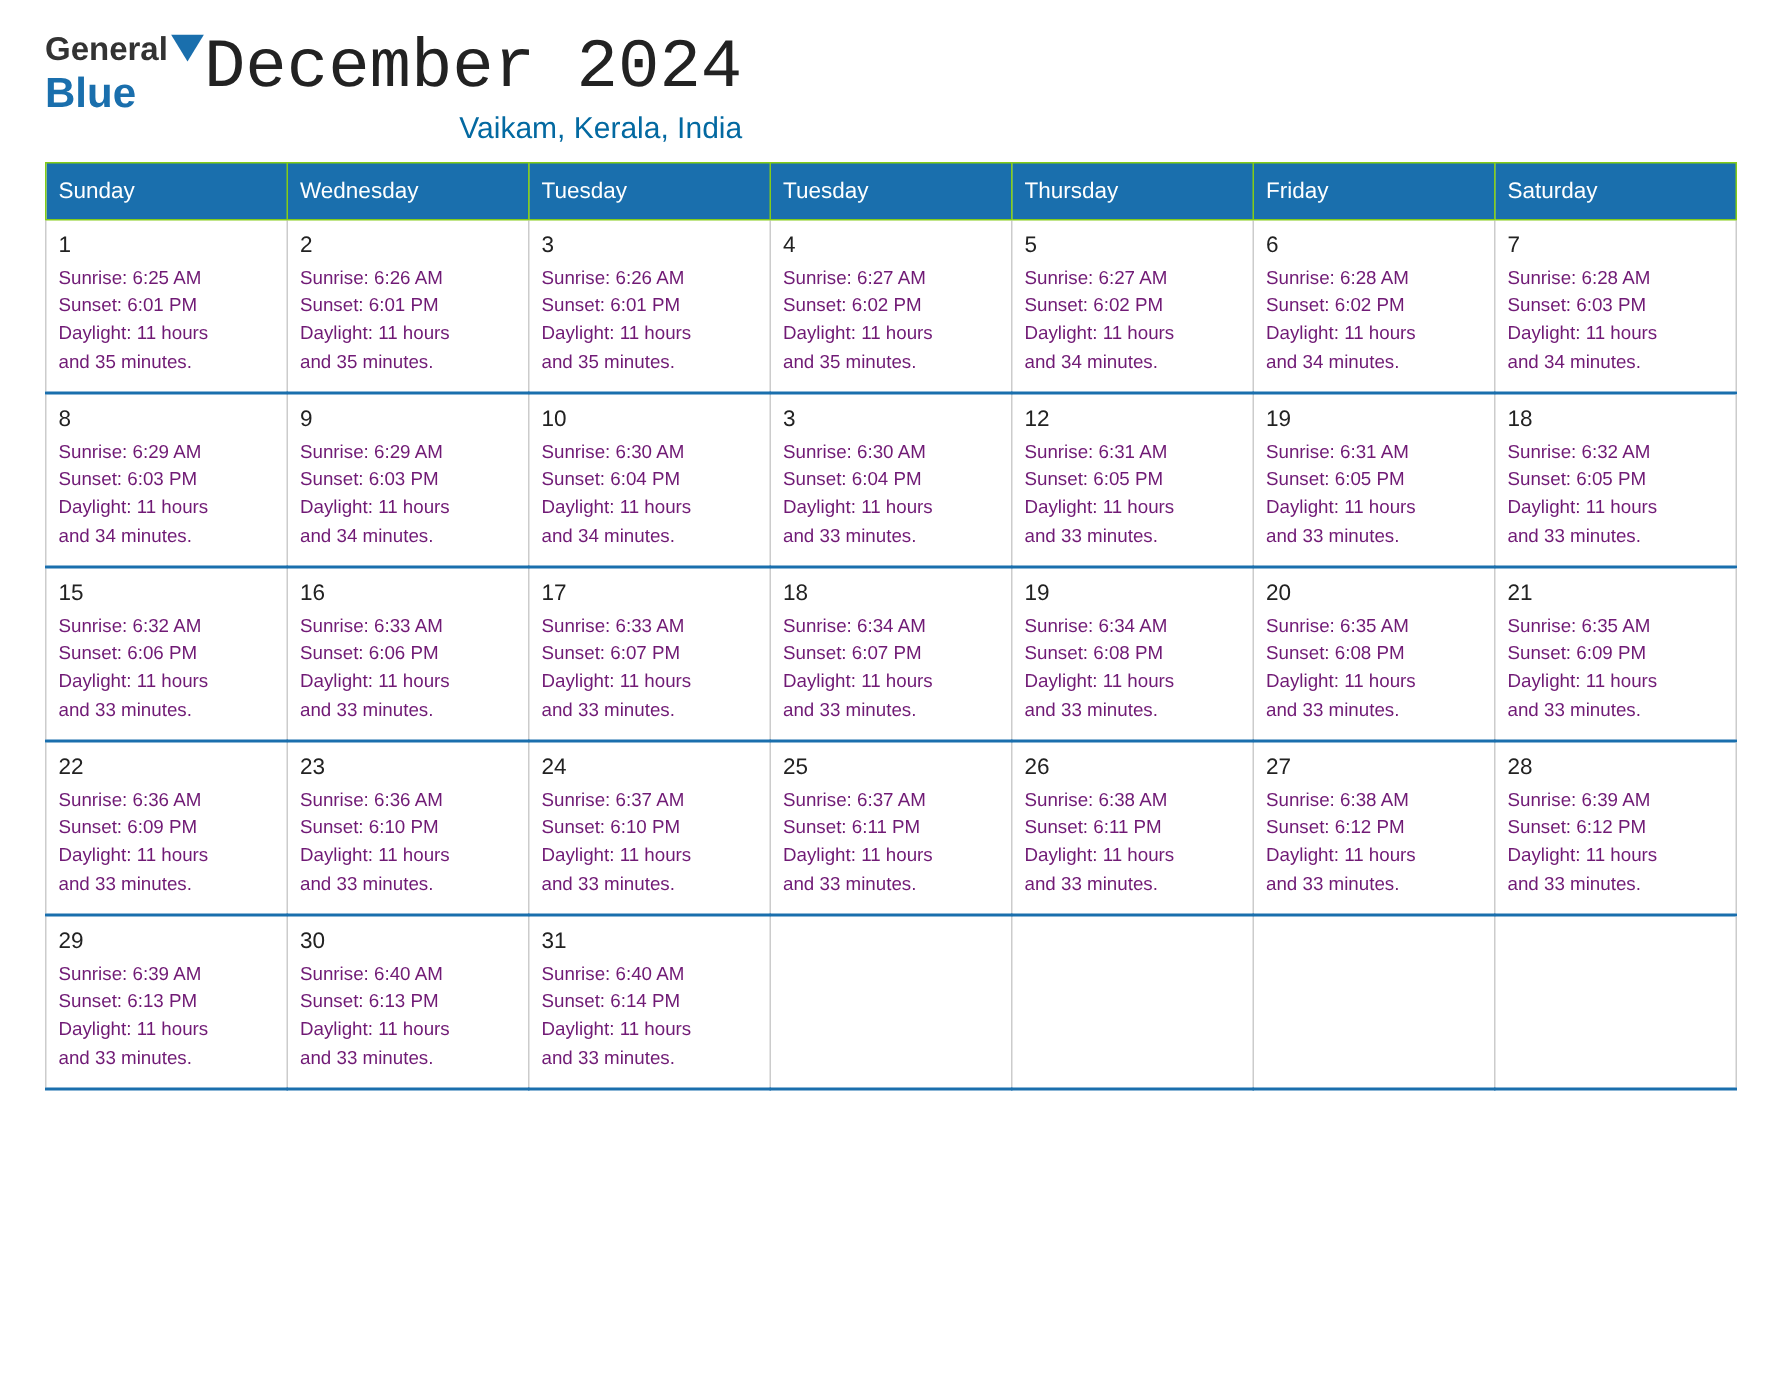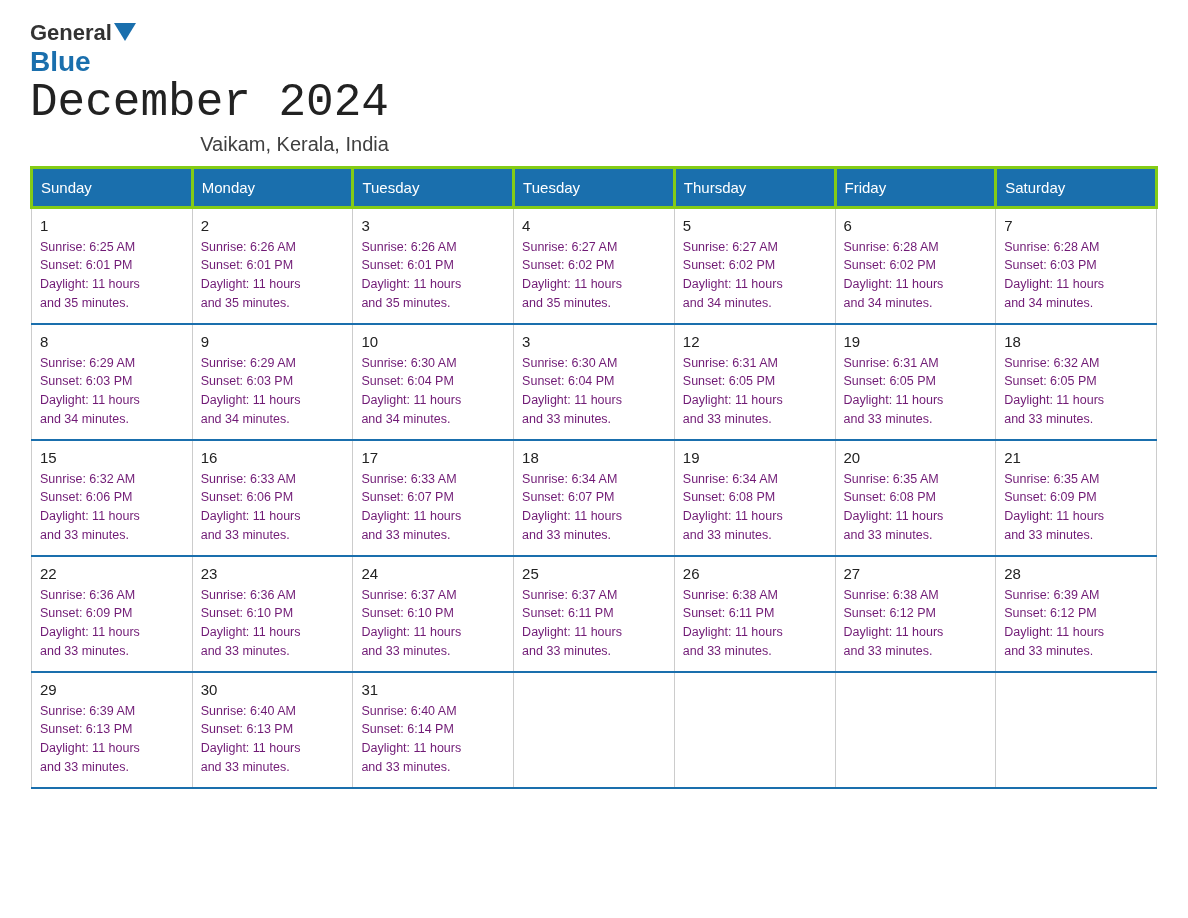--- a/index.html
+++ b/index.html
@@ -8,21 +8,20 @@
       background: #fff;
       padding: 20px 30px;
       width: 1188px;
       min-height: 918px;
     }
     .header {
       display: flex;
       justify-content: flex-start;
       align-items: flex-start;
       margin-bottom: 10px;
-      flex-direction: column;
     }
     .logo-text-general {
       font-size: 22px;
       font-weight: bold;
       color: #333;
     }
     .logo-text-blue {
       font-size: 28px;
       font-weight: bold;
       color: #1a6fad;
@@ -40,36 +39,36 @@
     }
     .month-title {
       font-size: 46px;
       font-weight: normal;
       color: #222;
       line-height: 1.1;
       font-family: Liberation Mono, monospace;
     }
     .location-title {
       font-size: 20px;
-      color: #404040;
+      color: #0369a1;
       margin-top: 4px;
     }
     table {
       width: 100%;
       border-collapse: collapse;
       margin-top: 10px;
     }
     thead th {
       background-color: #1a6fad;
       color: #fff;
       padding: 10px 8px;
       font-size: 15px;
       font-weight: normal;
       text-align: left;
-      border: 3px solid #84cc16;
+      border: 1px solid #84cc16;
     }
     tbody td {
       vertical-align: top;
       padding: 8px 8px 10px 8px;
       font-size: 12.5px;
       color: #333;
       border: 1px solid #ccc;
       width: calc(100% / 7);
       min-height: 100px;
     }
@@ -110,21 +109,21 @@
     <div class="month-title">December 2024</div>
     <div class="location-title">Vaikam, Kerala, India</div>
   </div>
 </div>
 
 <table>
   <thead>
     <tr>
 
     <th>Sunday</th>
-        <th>Monday</th>
+        <th>Wednesday</th>
         <th>Tuesday</th>
         <th>Tuesday</th>
         <th>Thursday</th>
         <th>Friday</th>
         <th>Saturday</th>
       </tr>
   </thead>
   <tbody id="calendar-body">
   <tr>
         <td>

